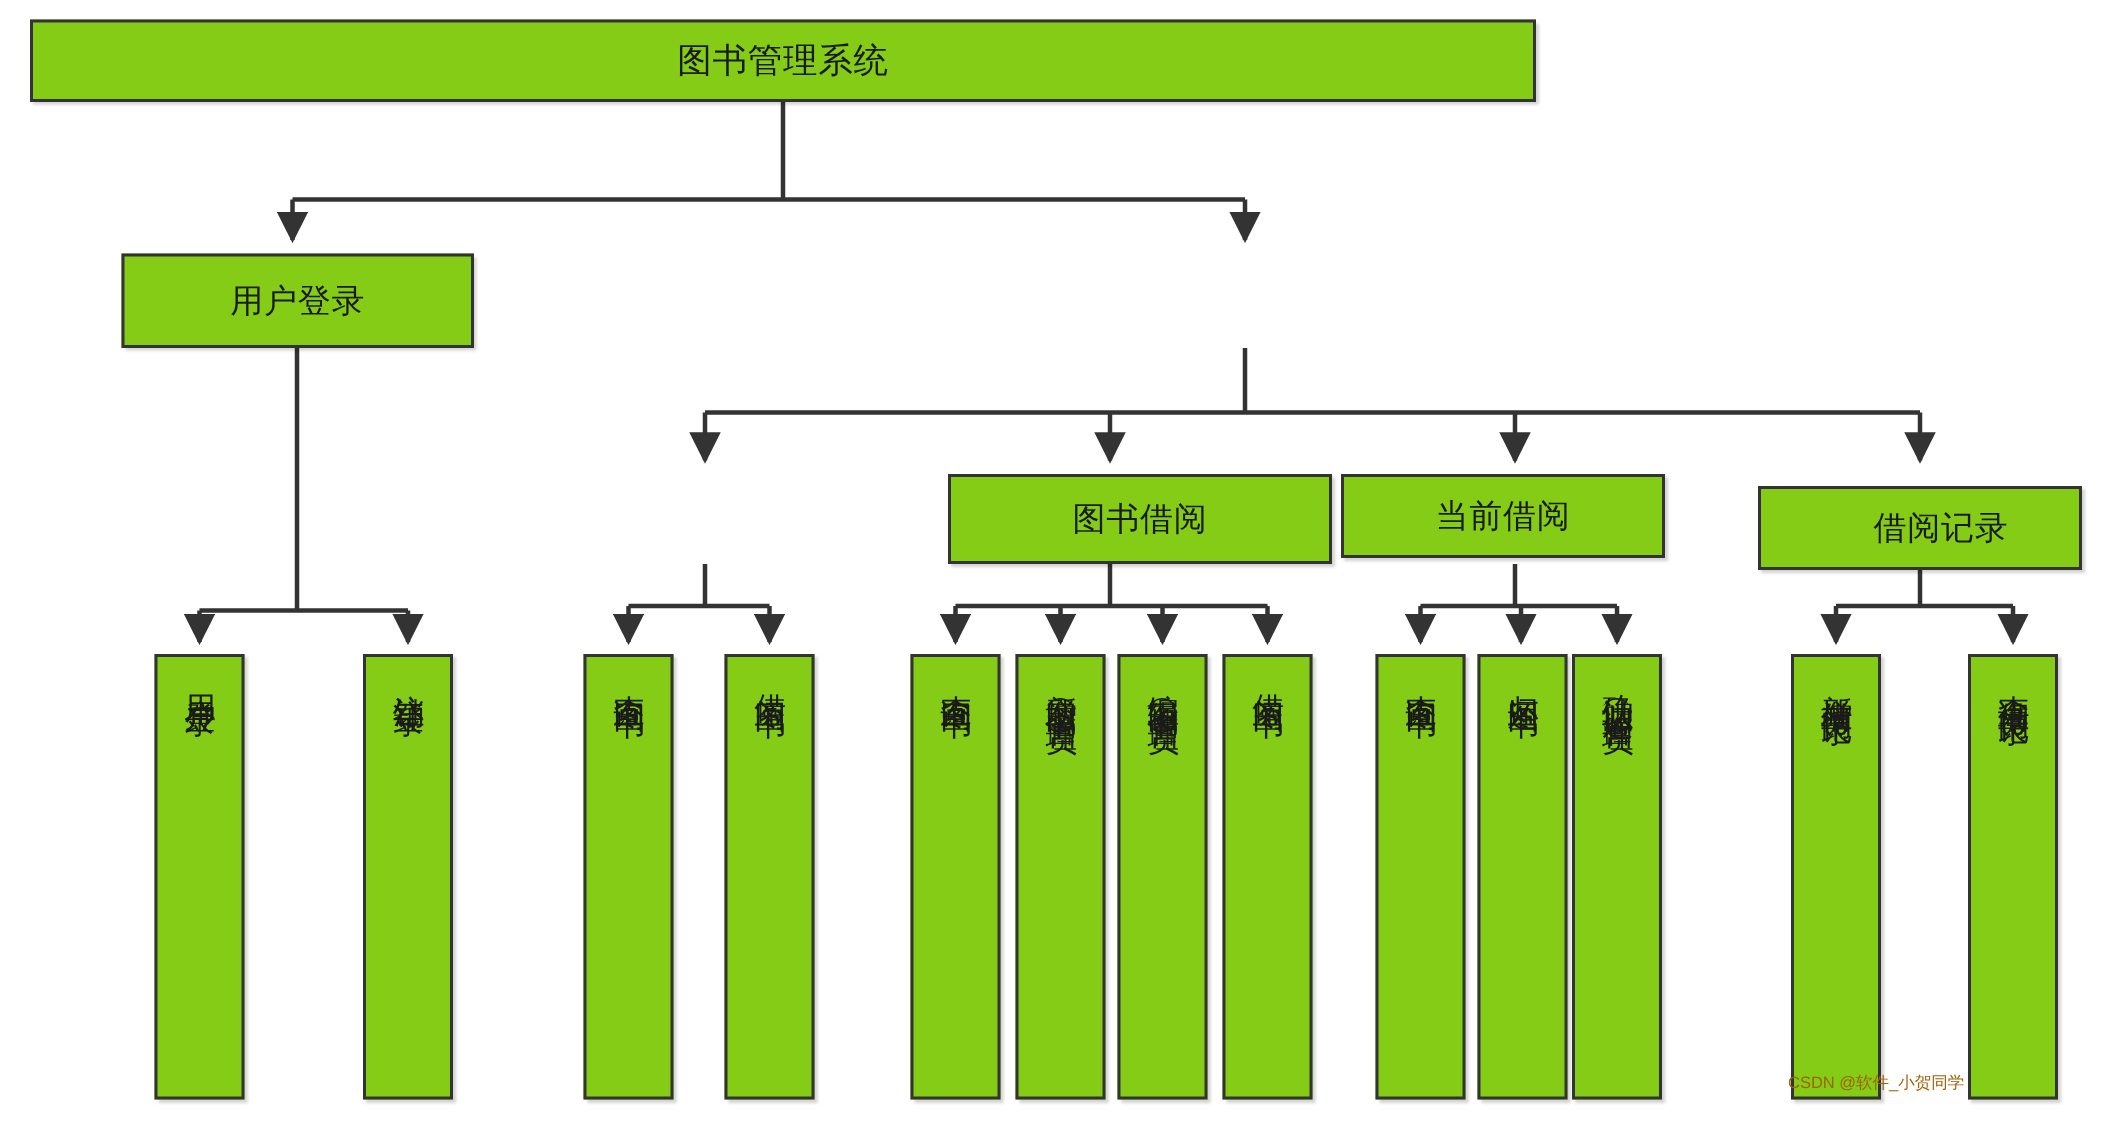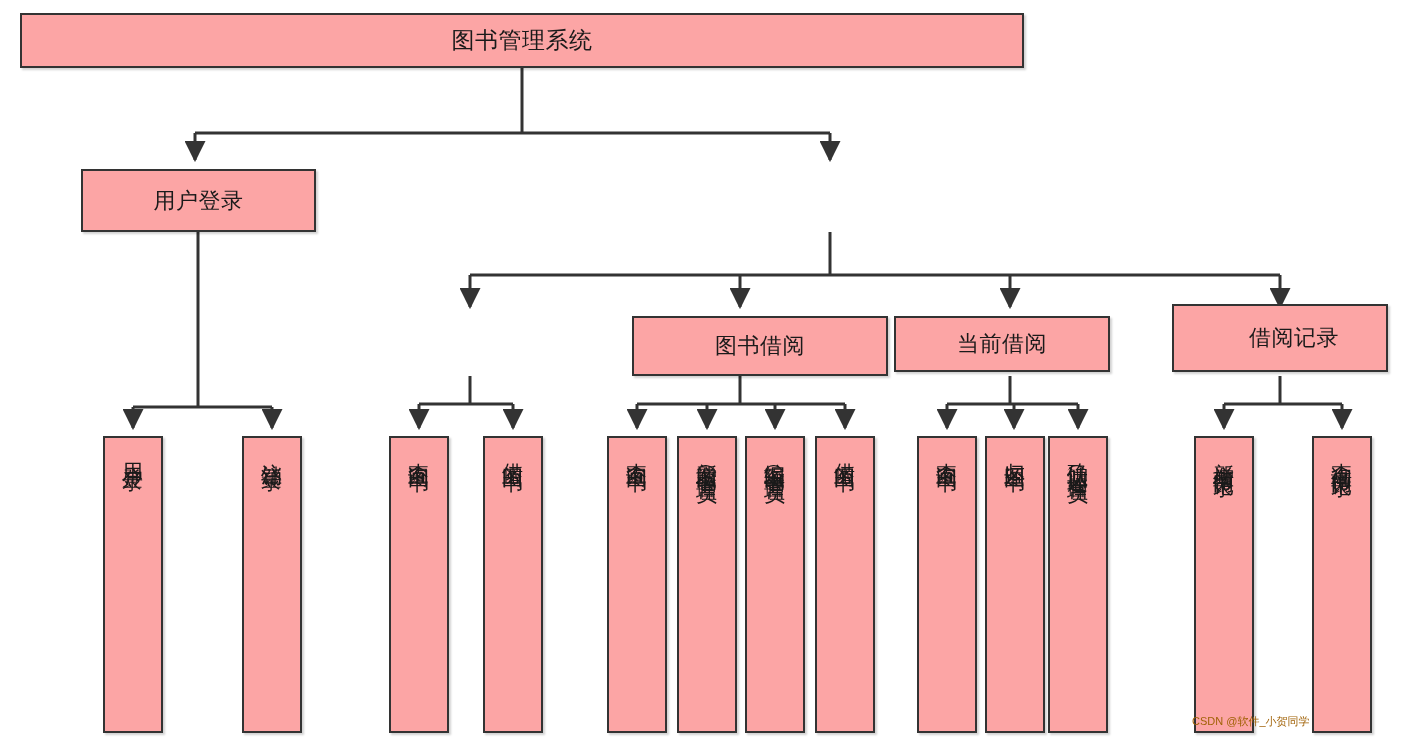--- a/index.html
+++ b/index.html
@@ -22,21 +22,21 @@
     left: 0;
     top: 0;
     width: 1405px;
     height: 747px;
     pointer-events: none;
   }
   .node {
     position: absolute;
     box-sizing: border-box;
     border: 2px solid #333333;
-    background: #fca5a5;
+    background: #84cc16;
     display: flex;
     align-items: center;
     justify-content: center;
     box-shadow: 2px 2px 2px rgba(0,0,0,0.18);
   }
   .node .label {
     color: #1a1a1a;
     font-size: 22px;
     line-height: 1.25;
     letter-spacing: 0.5px;
@@ -126,21 +126,21 @@
   <div class="node" style="left:81px; top:169px; width:235px; height:63px;">
     <span class="label">用户登录</span>
   </div>
 
   <div class="node" style="left:632px; top:316px; width:256px; height:60px;">
     <span class="label">图书借阅</span>
   </div>
   <div class="node" style="left:894px; top:316px; width:216px; height:56px;">
     <span class="label">当前借阅</span>
   </div>
-  <div class="node" style="left:1172px; top:304px; width:216px; height:68px;padding-left:28px;">
+  <div class="node" style="left:1172px; top:324px; width:216px; height:56px;padding-left:28px;">
     <span class="label">借阅记录</span>
   </div>
 
   <div class="node leaf" style="left:103px; top:436px; width:60px; height:297px;">
     <span class="label">用户登录</span>
   </div>
   <div class="node leaf" style="left:242px; top:436px; width:60px; height:297px;">
     <span class="label">注销登录</span>
   </div>
 

